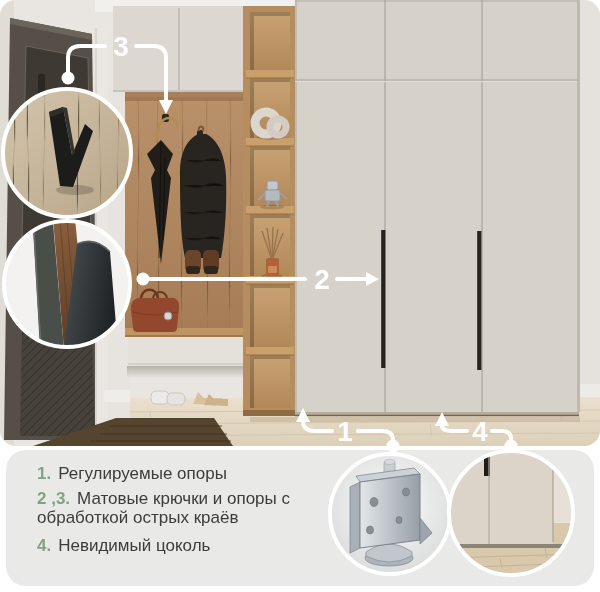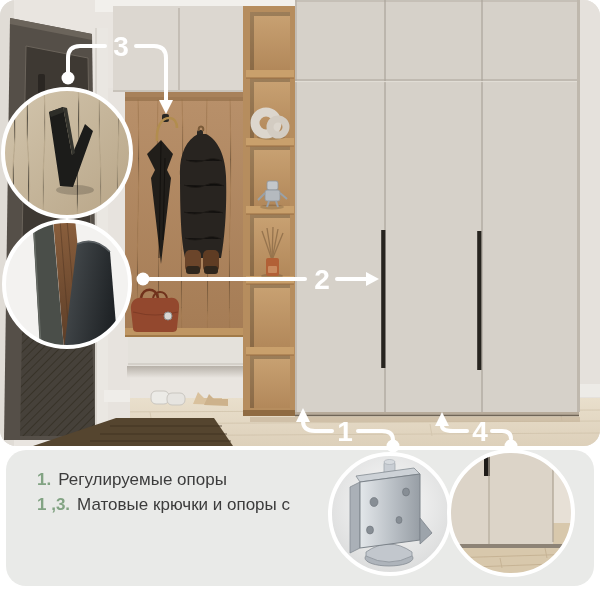--- a/index.html
+++ b/index.html
@@ -1,21 +1,21 @@
 <!DOCTYPE html>
 <html><head>
 <meta charset="utf-8">
 <style>
   html,body{margin:0;padding:0;background:#ffffff;}
   .canvas{position:relative;width:600px;height:592px;background:#ffffff;overflow:hidden;
           font-family:"Liberation Sans", sans-serif;}
   .scene{position:absolute;left:0;top:0;z-index:2;pointer-events:none;}
   .info-panel{position:absolute;left:6px;top:450px;width:588px;height:136px;
               background:#e9eae8;border-radius:20px;z-index:1;box-sizing:border-box;
-              padding:20px 0 0 31px;}
+              padding:14px 0 0 31px;}
   .feature{font-size:17px;line-height:19px;color:#3c3c3c;}
   .feature .f-num{color:#82a383;font-weight:bold;margin-right:7px;}
   .m6{margin-top:6px;} .m9{margin-top:9px;}
   .callout-label{font-weight:bold;fill:#ffffff;font-size:28px;
                  font-family:"Liberation Sans", sans-serif;}
 </style>
 </head>
 <body>
 
 <div class="canvas">
@@ -404,17 +404,23 @@
     <text x="345" y="441" class="callout-label">1</text>
     <text x="480" y="441" class="callout-label">4</text>
   </g>
 </svg>
 
 <div class="info-panel">
   <div class="feature">
     <span class="f-num">1.</span><span>Регулируемые опоры</span>
   </div>
   <div class="feature m6">
-    <span class="f-num">1 ,3.</span><span>Матовые крючки и опоры с</span>
+    <span class="f-num">2 ,3.</span><span>Матовые крючки и опоры с</span>
+  </div>
+  <div class="feature">
+    <span>обработкой острых краёв</span>
+  </div>
+  <div class="feature m9">
+    <span class="f-num">4.</span><span>Невидимый цоколь</span>
   </div>
 </div>
 
 </div>
 
 </body></html>

